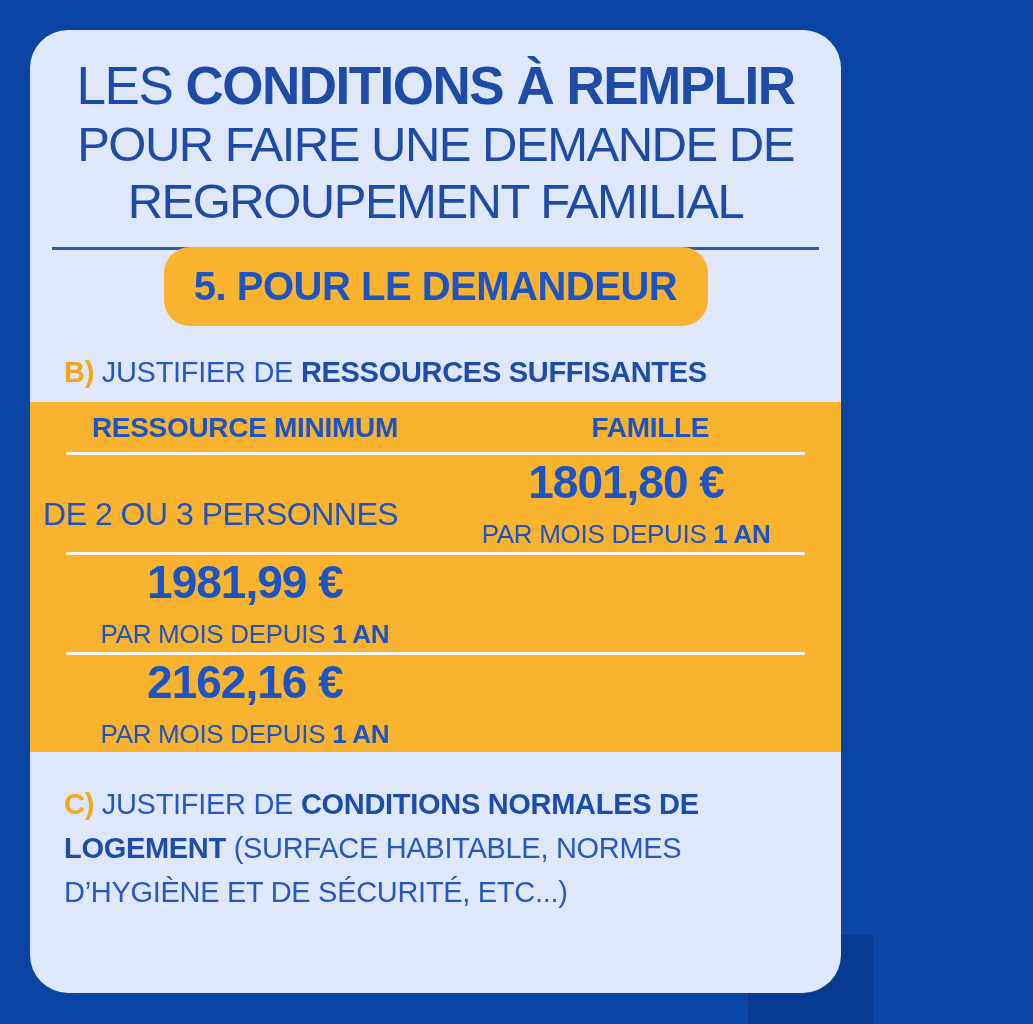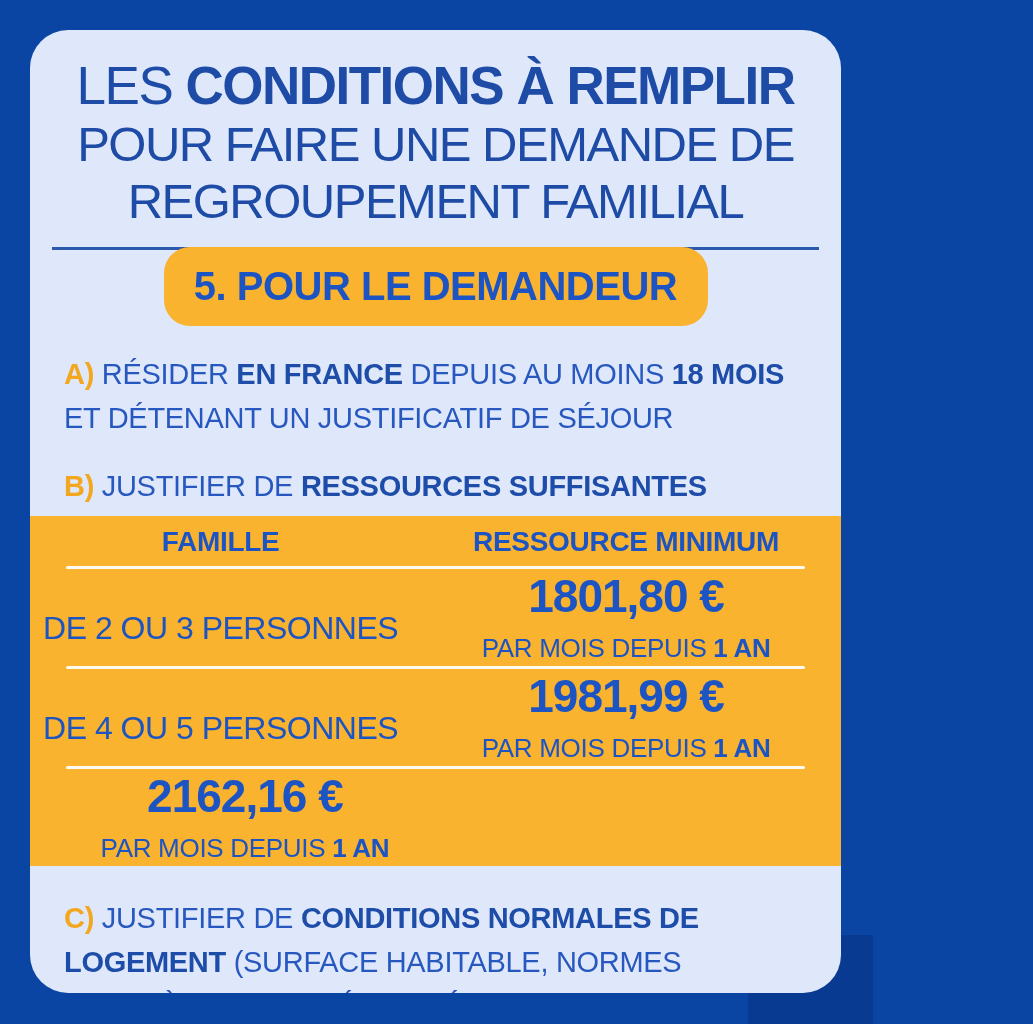--- a/index.html
+++ b/index.html
@@ -87,42 +87,40 @@
       <div class="title-l2">POUR FAIRE UNE DEMANDE DE</div>
       <div class="title-l3">REGROUPEMENT FAMILIAL</div>
     </div>
 
     <div class="divider"></div>
 
     <div class="badge">
         <span>5. POUR LE DEMANDEUR</span>
       </div>
 
-    <p class="item item-a"><span class="marker">A)</span><span> RÉSIDER </span><span class="b">EN FRANCE</span><span> DEPUIS AU MOINS </span><span class="b">18 MOIS</span><span> ET DÉTENANT UN JUSTIFICATIF DE SÉJOUR</span></p>
 
     <p class="item item-b"><span class="marker">B)</span><span> JUSTIFIER DE </span><span class="b">RESSOURCES SUFFISANTES</span></p>
 
     <div class="rtable">
       <div class="thead">
+        <div class="th col-r">RESSOURCE MINIMUM</div>
         <div class="th col-l">FAMILLE</div>
-        <div class="th col-r">RESSOURCE MINIMUM</div>
       </div>
       <div class="hrule"></div>
 
       <div class="trow">
         <div class="td family col-l">DE 2 OU 3 PERSONNES</div>
         <div class="td col-r">
           <div class="amount">1801,80 €</div>
           <div class="period"><span>PAR MOIS DEPUIS </span><span class="b">1 AN</span></div>
         </div>
       </div>
       <div class="hrule"></div>
 
       <div class="trow">
-        <div class="td family col-l">DE 4 OU 5 PERSONNES</div>
         <div class="td col-r">
           <div class="amount">1981,99 €</div>
           <div class="period"><span>PAR MOIS DEPUIS </span><span class="b">1 AN</span></div>
         </div>
       </div>
       <div class="hrule"></div>
 
       <div class="trow">
         <div class="td col-r">
           <div class="amount">2162,16 €</div>

